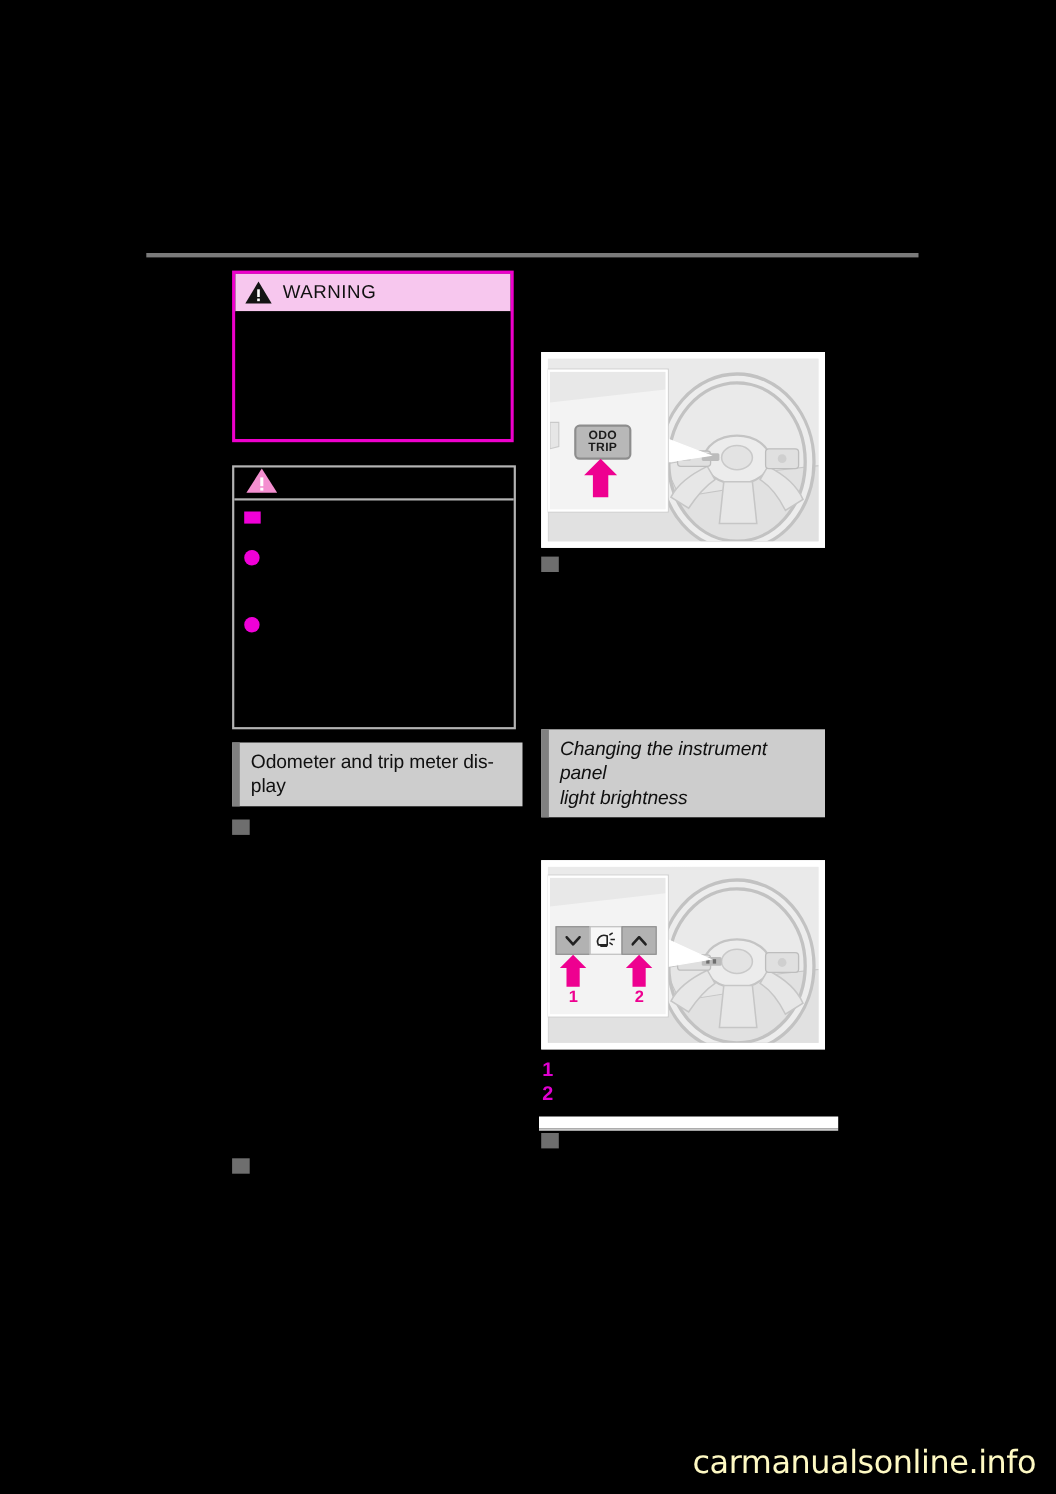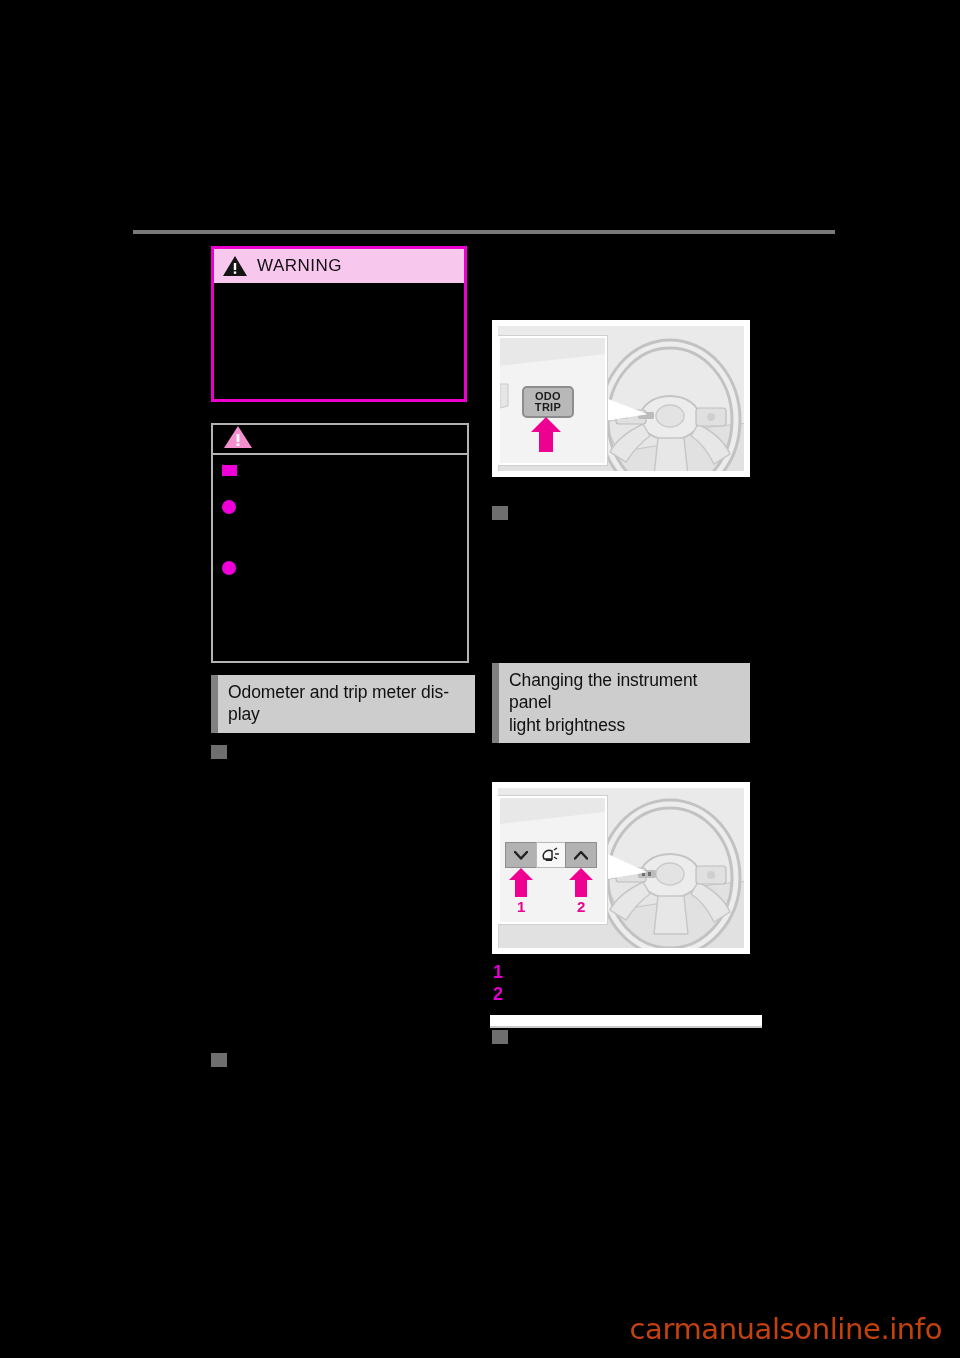--- a/index.html
+++ b/index.html
@@ -228,21 +228,21 @@
     font-size: 13px;
     font-weight: 700;
     white-space: nowrap;
   }
 
   
   .watermark {
     position: absolute;
     right: 18px;
     bottom: 12px;
-    color: #c2410c;
+    color: #fef9c3;
     font-size: 29px;
     letter-spacing: -0.4px;
     font-family: "DejaVu Sans", sans-serif;
   }
 </style>
 </head>
 <body>
 
 <div class="page">
 
@@ -280,21 +280,21 @@
   </div>
 
   <div class="section-head" style="left:211px; top:675px; width:264px;">
     <span style="white-space:pre-line;">Odometer and trip meter dis-
 play</span>
   </div>
 
   <div class="bullet-sq-gray" style="left:211px; top:745px;"></div>
   <div class="bullet-sq-gray" style="left:211px; top:1053px;"></div>
 
-  <div class="illus" style="left:492px; top:320px; width:258px; height:157px;">
+  <div class="illus" style="left:492px; top:320px; width:258px; height:178px;">
     <div class="illus-inner">
 
       <svg class="wheel" width="258" height="178" viewBox="0 0 258 178">
         <rect x="0" y="0" width="258" height="178" fill="#eaeaea"></rect>
 
         <path d="M0 112 L60 92 L150 108 L258 96 L258 178 L0 178 Z" fill="#e1e1e1" stroke="#c8c8c8" stroke-width="1"></path>
         <path d="M106 96 L152 88 L170 118 L120 126 Z" fill="#e6e6e6" stroke="#c5c5c5" stroke-width="1"></path>
 
         <ellipse cx="172" cy="94" rx="66" ry="76" fill="none" stroke="#c2c2c2" stroke-width="11"></ellipse>
         <ellipse cx="172" cy="94" rx="66" ry="76" fill="none" stroke="#ededed" stroke-width="5"></ellipse>
@@ -334,21 +334,21 @@
             <polygon points="16,0 31,15 23,15 23,35 9,35 9,15 1,15" fill="#ee0090"></polygon>
           </svg>
         </span>
       </div>
     </div>
   </div>
 
   <div class="bullet-sq-gray" style="left:492px; top:506px;"></div>
 
   <div class="section-head" style="left:492px; top:663px; width:258px;">
-    <span style="white-space:pre-line;">Changing the instrument panel
+    <span style="white-space:pre-line;font-style:italic;">Changing the instrument panel
 light brightness</span>
   </div>
 
   <div class="illus" style="left:492px; top:782px; width:258px; height:172px;">
     <div class="illus-inner">
 
       <svg class="wheel" width="258" height="172" viewBox="0 0 258 172">
         <rect x="0" y="0" width="258" height="172" fill="#eaeaea"></rect>
         <path d="M0 108 L60 88 L150 104 L258 92 L258 172 L0 172 Z" fill="#e1e1e1" stroke="#c8c8c8" stroke-width="1"></path>
         <path d="M106 92 L152 84 L170 114 L120 122 Z" fill="#e6e6e6" stroke="#c5c5c5" stroke-width="1"></path>

